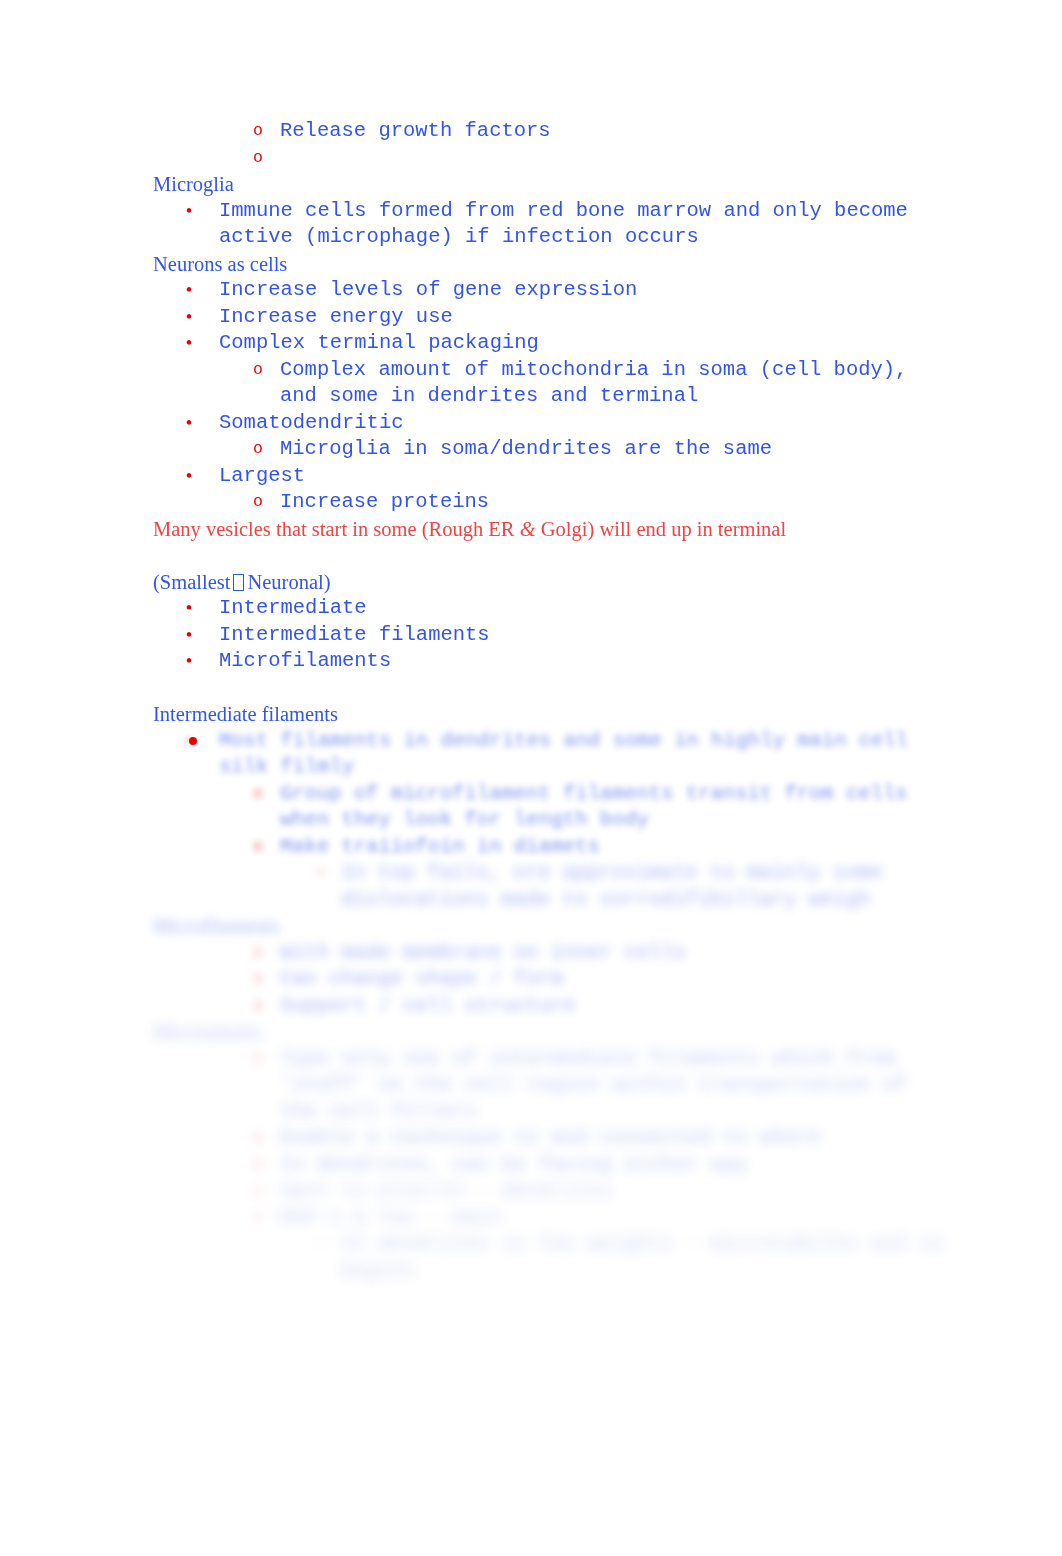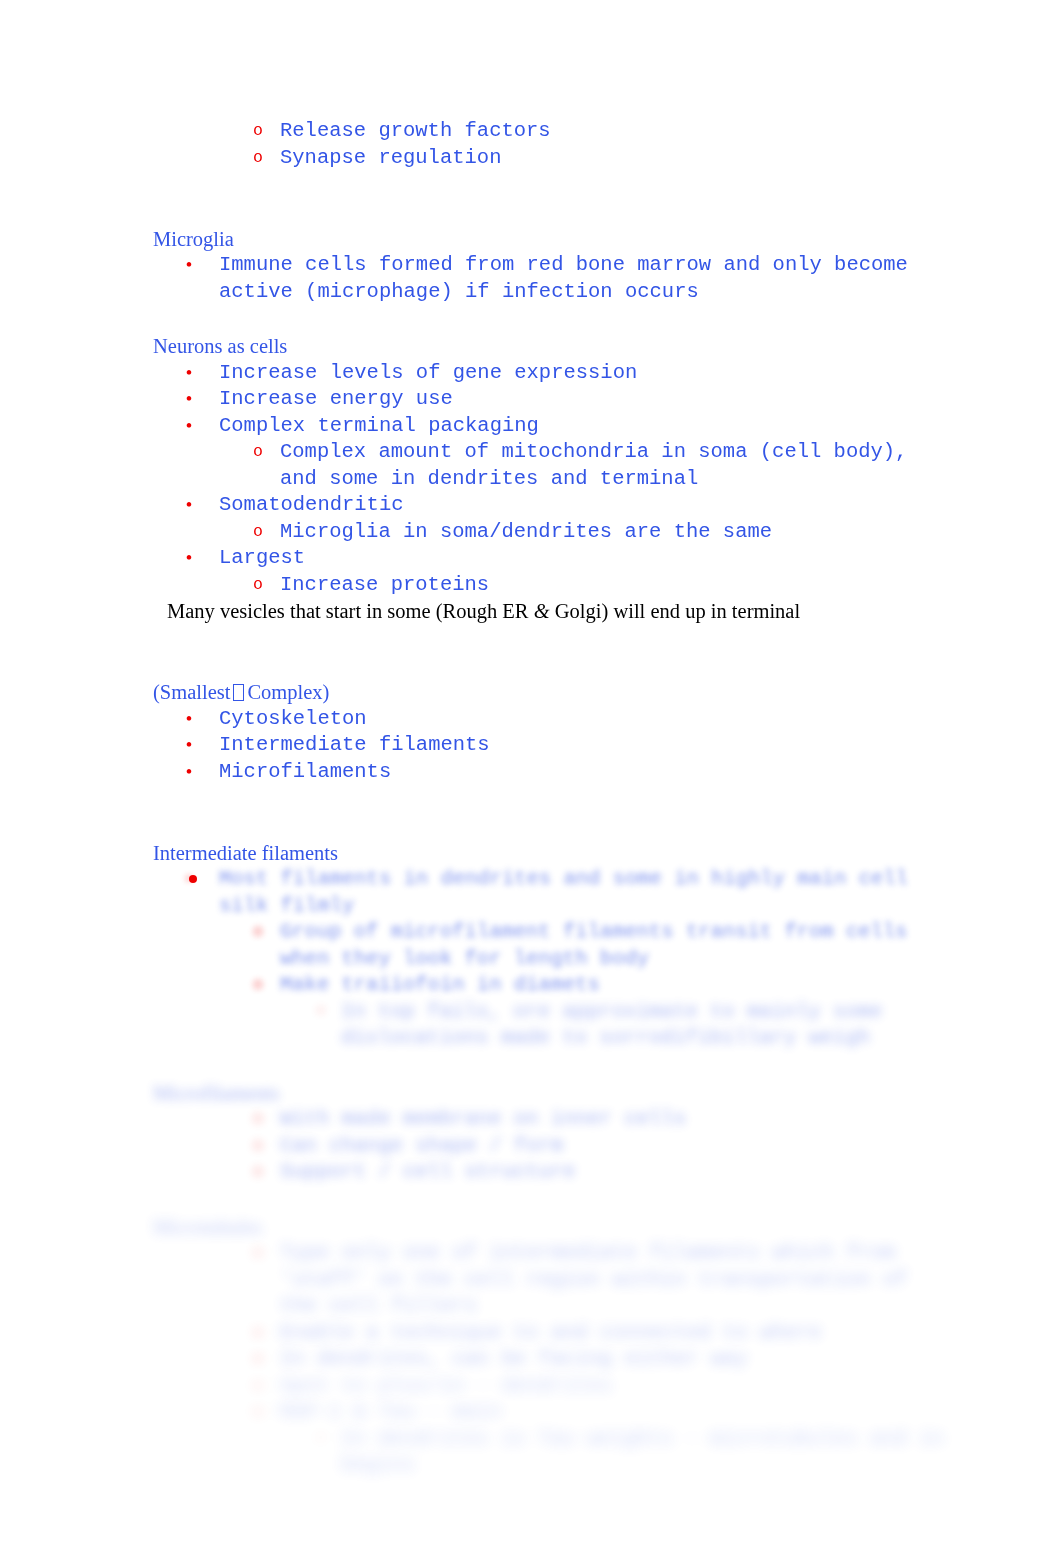--- a/index.html
+++ b/index.html
@@ -22,31 +22,29 @@
     background: #ffffff;
   }
   .content {
     position: absolute;
     left: 153px;
     top: 118px;
     width: 800px;
   }
   
   .line {
-    color: #000000;
+    color: #ef4444;
     font-size: 20.5px;
     line-height: 26.5px;
     white-space: pre-wrap;
-    margin-left: 14px;
   }
   .heading {
     color: #3355e6;
     font-size: 20.5px;
     line-height: 26.5px;
-    margin-top: 28px;
   }
   .spacer {
     height: 26.5px;
   }
   
   .li {
     position: relative;
     color: #3355e6;
     font-size: 20.5px;
     line-height: 26.5px;
@@ -116,21 +114,20 @@
 <div class="page">
   <div class="content">
 
     <div class="li lvl2">
       <span class="marker">o</span>
       <span class="txt">Release growth factors</span>
     </div>
 
     <div class="li lvl2">
       <span class="marker">o</span>
-      <span class="txt">Synapse regulation</span>
     </div>
 
     <div class="spacer"></div>
 
     <div class="heading">Microglia</div>
 
     <div class="li lvl1">
       <span class="marker">•</span>
       <span class="txt">Immune cells formed from red bone marrow and only become active (microphage) if infection occurs</span>
     </div>
@@ -175,25 +172,25 @@
     <div class="li lvl2">
       <span class="marker">o</span>
       <span class="txt">Increase proteins</span>
     </div>
 
     <div class="line"><span>Many vesicles that start in some (Rough ER </span><span class="amp">&amp;</span><span> Golgi) will end up in terminal</span></div>
 
     <div class="spacer"></div>
 
 
-    <div class="heading"><span>(Smallest</span><span class="boxglyph"></span><span>Complex)</span></div>
-
-    <div class="li lvl1">
-      <span class="marker">•</span>
-      <span class="txt">Cytoskeleton</span>
+    <div class="heading"><span>(Smallest</span><span class="boxglyph"></span><span>Neuronal)</span></div>
+
+    <div class="li lvl1">
+      <span class="marker">•</span>
+      <span class="txt">Intermediate</span>
     </div>
 
     <div class="li lvl1">
       <span class="marker">•</span>
       <span class="txt">Intermediate filaments</span>
     </div>
 
     <div class="li lvl1">
       <span class="marker">•</span>
       <span class="txt">Microfilaments</span>

